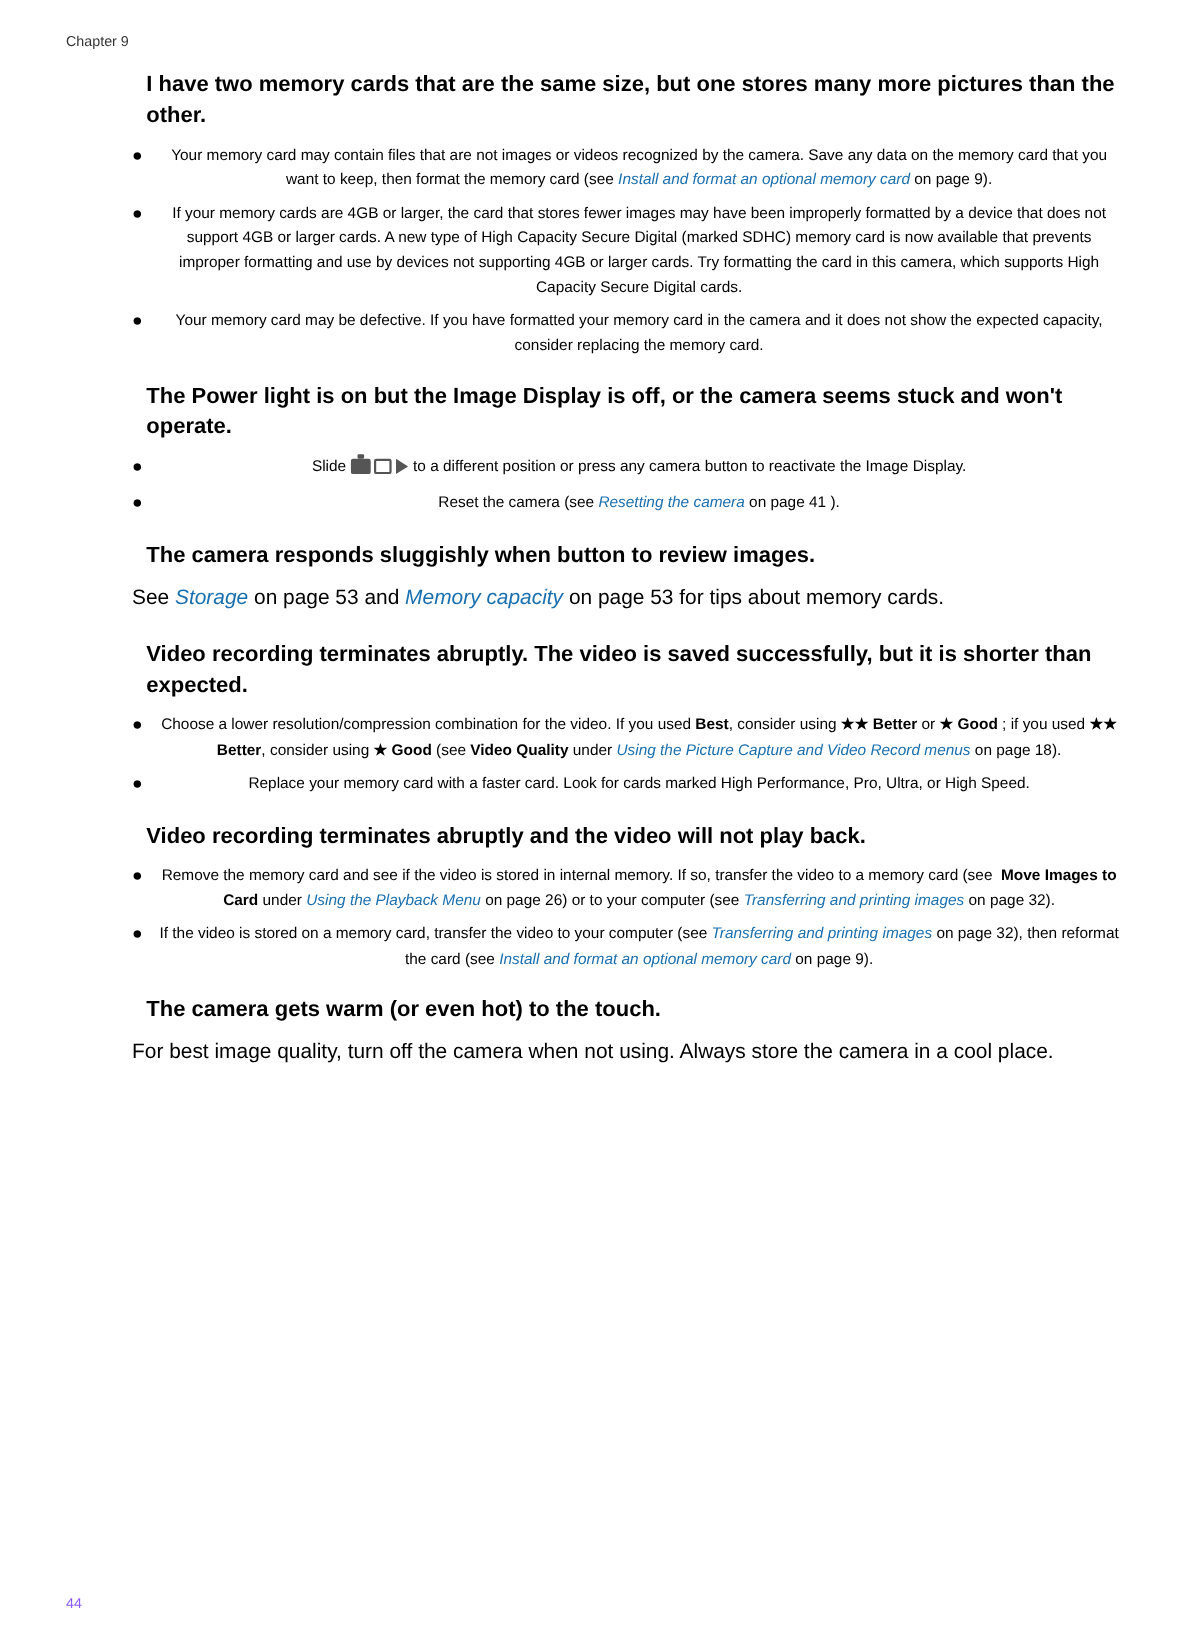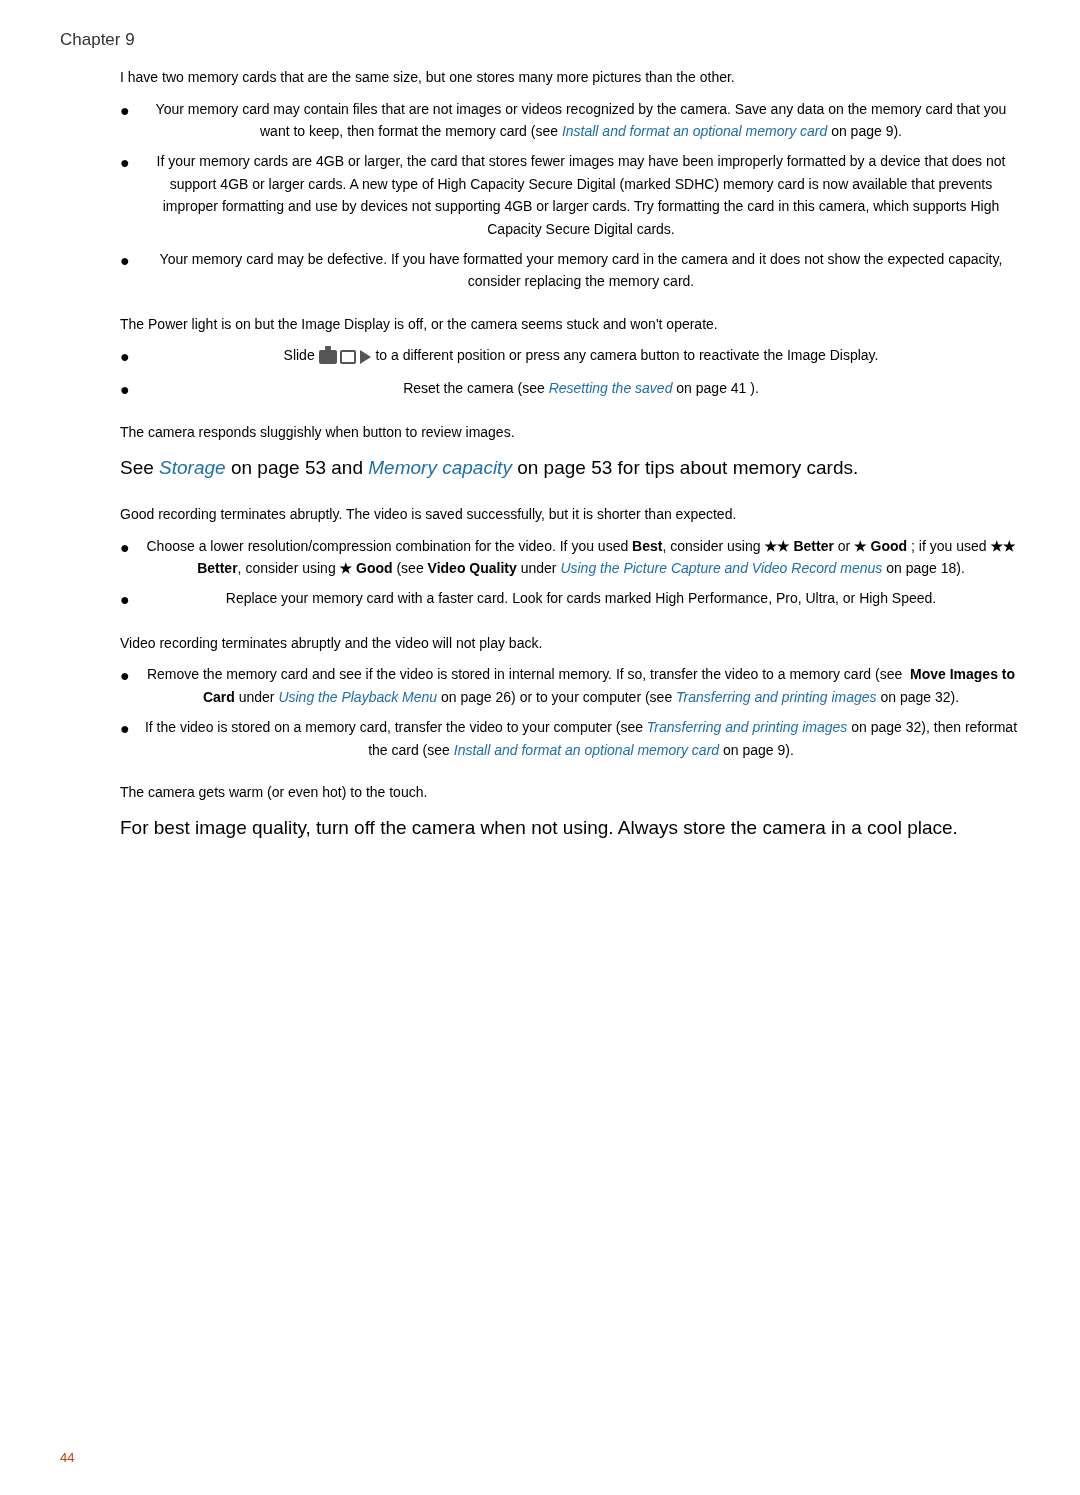--- a/index.html
+++ b/index.html
@@ -6,42 +6,43 @@
     body {
       background: #ffffff;
       font-family: Arial, Helvetica, sans-serif;
       font-size: 14px;
       color: #000000;
       width: 1080px;
       min-height: 1495px;
       padding: 30px 60px 60px 60px;
     }
     .chapter-label {
-      font-size: 17px;
+      font-size: 13px;
       color: #333;
       margin-bottom: 18px;
     }
     .page-number {
       position: absolute;
       bottom: 30px;
       left: 60px;
       font-size: 13px;
-      color: #c2410c;
+      color: #8b5cf6;
     }
     .content-area {
       margin-left: 60px;
     }
     .section {
       margin-bottom: 22px;
     }
     .section-heading {
-      font-weight: normal;
-      font-size: 14px;
+      font-weight: bold;
+      font-size: 20px;
       margin-bottom: 10px;
       line-height: 1.4;
+      margin-left: 13px;
     }
     .section-body {
       font-size: 19px;
       line-height: 1.6;
       margin-bottom: 8px;
     }
     ul.bullet-list {
       list-style: none;
       padding: 0;
       margin: 0 0 8px 0;
@@ -138,35 +139,35 @@
             <span class="icon-box"></span>
             <span style="display:inline-block;width:16px;height:14px;border:2px solid #555;border-radius:2px;vertical-align:middle;margin:0 1px;"></span>
             <span style="display:inline-block;width:0;height:0;border-top:7px solid transparent;border-bottom:7px solid transparent;border-left:11px solid #555;vertical-align:middle;margin:0 1px;"></span>
           </span>
           to a different position or press any camera button to reactivate the Image Display.
         </span>
       </li>
       <li>
         <span class="bullet">●</span>
         <span class="bullet-content">
-          Reset the camera (see <a class="link-ref" href="#">Resetting the saved</a> on page 41 ).
+          Reset the camera (see <a class="link-ref" href="#">Resetting the camera</a> on page 41 ).
         </span>
       </li>
     </ul>
   </div>
 
   <div class="section">
     <div class="section-heading">The camera responds sluggishly when button to review images.</div>
     <p class="section-body">
       See <a class="link-ref" href="#">Storage</a> on page 53 and <a class="link-ref" href="#">Memory capacity</a> on page 53 for tips about memory cards.
     </p>
   </div>
 
   <div class="section">
-    <div class="section-heading">Good recording terminates abruptly. The video is saved successfully, but it is shorter than expected.</div>
+    <div class="section-heading">Video recording terminates abruptly. The video is saved successfully, but it is shorter than expected.</div>
     <ul class="bullet-list">
       <li>
         <span class="bullet">●</span>
         <span class="bullet-content">
           Choose a lower resolution/compression combination for the video. If you used <strong>Best</strong>, consider using <strong>★★ Better</strong> or <strong>★ Good</strong> ; if you used <strong>★★ Better</strong>, consider using <strong>★ Good</strong> (see <strong>Video Quality</strong> under <a class="link-ref" href="#">Using the Picture Capture and Video Record menus</a> on page 18).
         </span>
       </li>
       <li>
         <span class="bullet">●</span>
         <span class="bullet-content">

